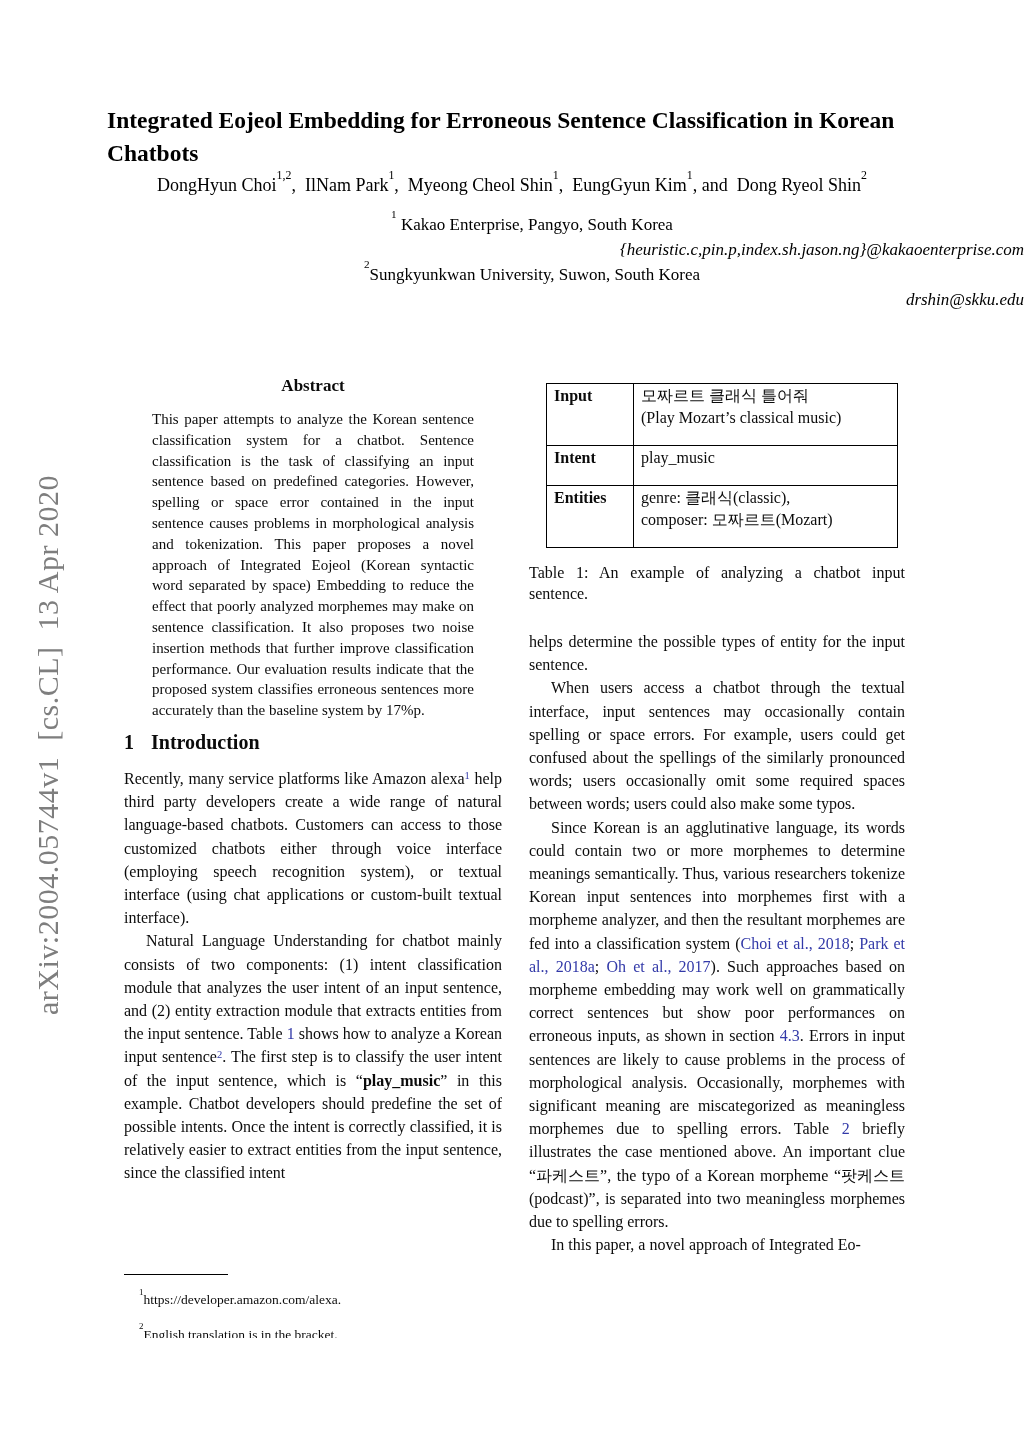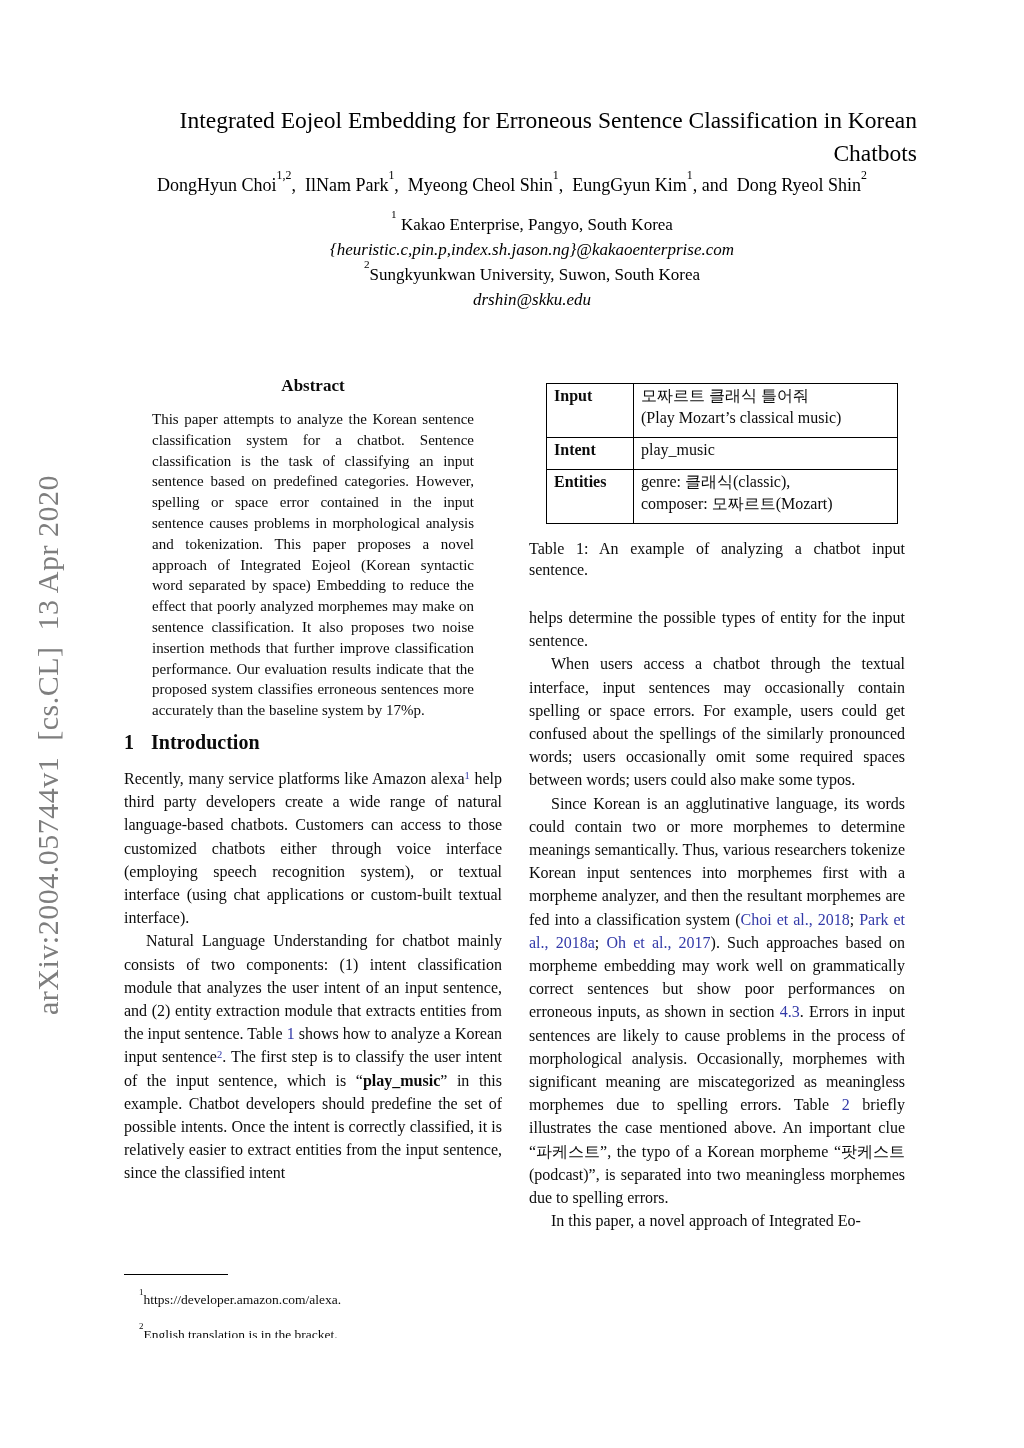--- a/index.html
+++ b/index.html
@@ -19,43 +19,43 @@
     top: 745px;
     transform: translate(-50%, -50%) rotate(-90deg);
     white-space: pre;
     font-size: 30px;
     color: #7e7e7e;
     letter-spacing: 0.5px;
   }
   .title {
     margin: 104px auto 0;
     max-width: 810px;
-    text-align: right;
+    text-align: left;
     font-size: 23.5px;
     line-height: 33px;
-    font-weight: normal;
+    font-weight: bold;
     color: #000;
   }
   .authors {
     margin-top: 5px;
     text-align: center;
     font-size: 18px;
     color: #000;
     white-space: nowrap;
   }
   .author-sep { white-space: pre; }
   .affils {
     margin-top: 16px;
     text-align: center;
     font-size: 17px;
     line-height: 25px;
     color: #000;
     margin-left: 40px;
   }
-  .affil-email { font-style: italic; }
+  .affil-email { font-style: italic; text-align: right; }
   sup.s, .sup-link, .fn-sup {
     font-size: 66%;
     position: relative;
     top: -0.45em;
     line-height: 0;
   }
   .sup-link, .link { color: #3239a8; }
   .bold { font-weight: bold; }
   .col {
     position: absolute;
@@ -101,21 +101,21 @@
   .footnote-line { padding-left: 15px; margin-top: 15px; }
   table.t1 {
     border-collapse: collapse;
     margin: 7px 0 0 17px;
     width: 352px;
     font-size: 16px;
     line-height: 22px;
   }
   table.t1 td {
     border: 1.5px solid #000;
-    padding: 1px 7px 8px;
+    padding: 1px 7px 16px;
     vertical-align: top;
   }
   table.t1 td.lbl { font-weight: bold; width: 87px; }
   .table-caption {
     margin-top: 15px;
     font-size: 16px;
     line-height: 20.5px;
     text-align: justify;
   }
   .rc-text { margin-top: 26px; }

